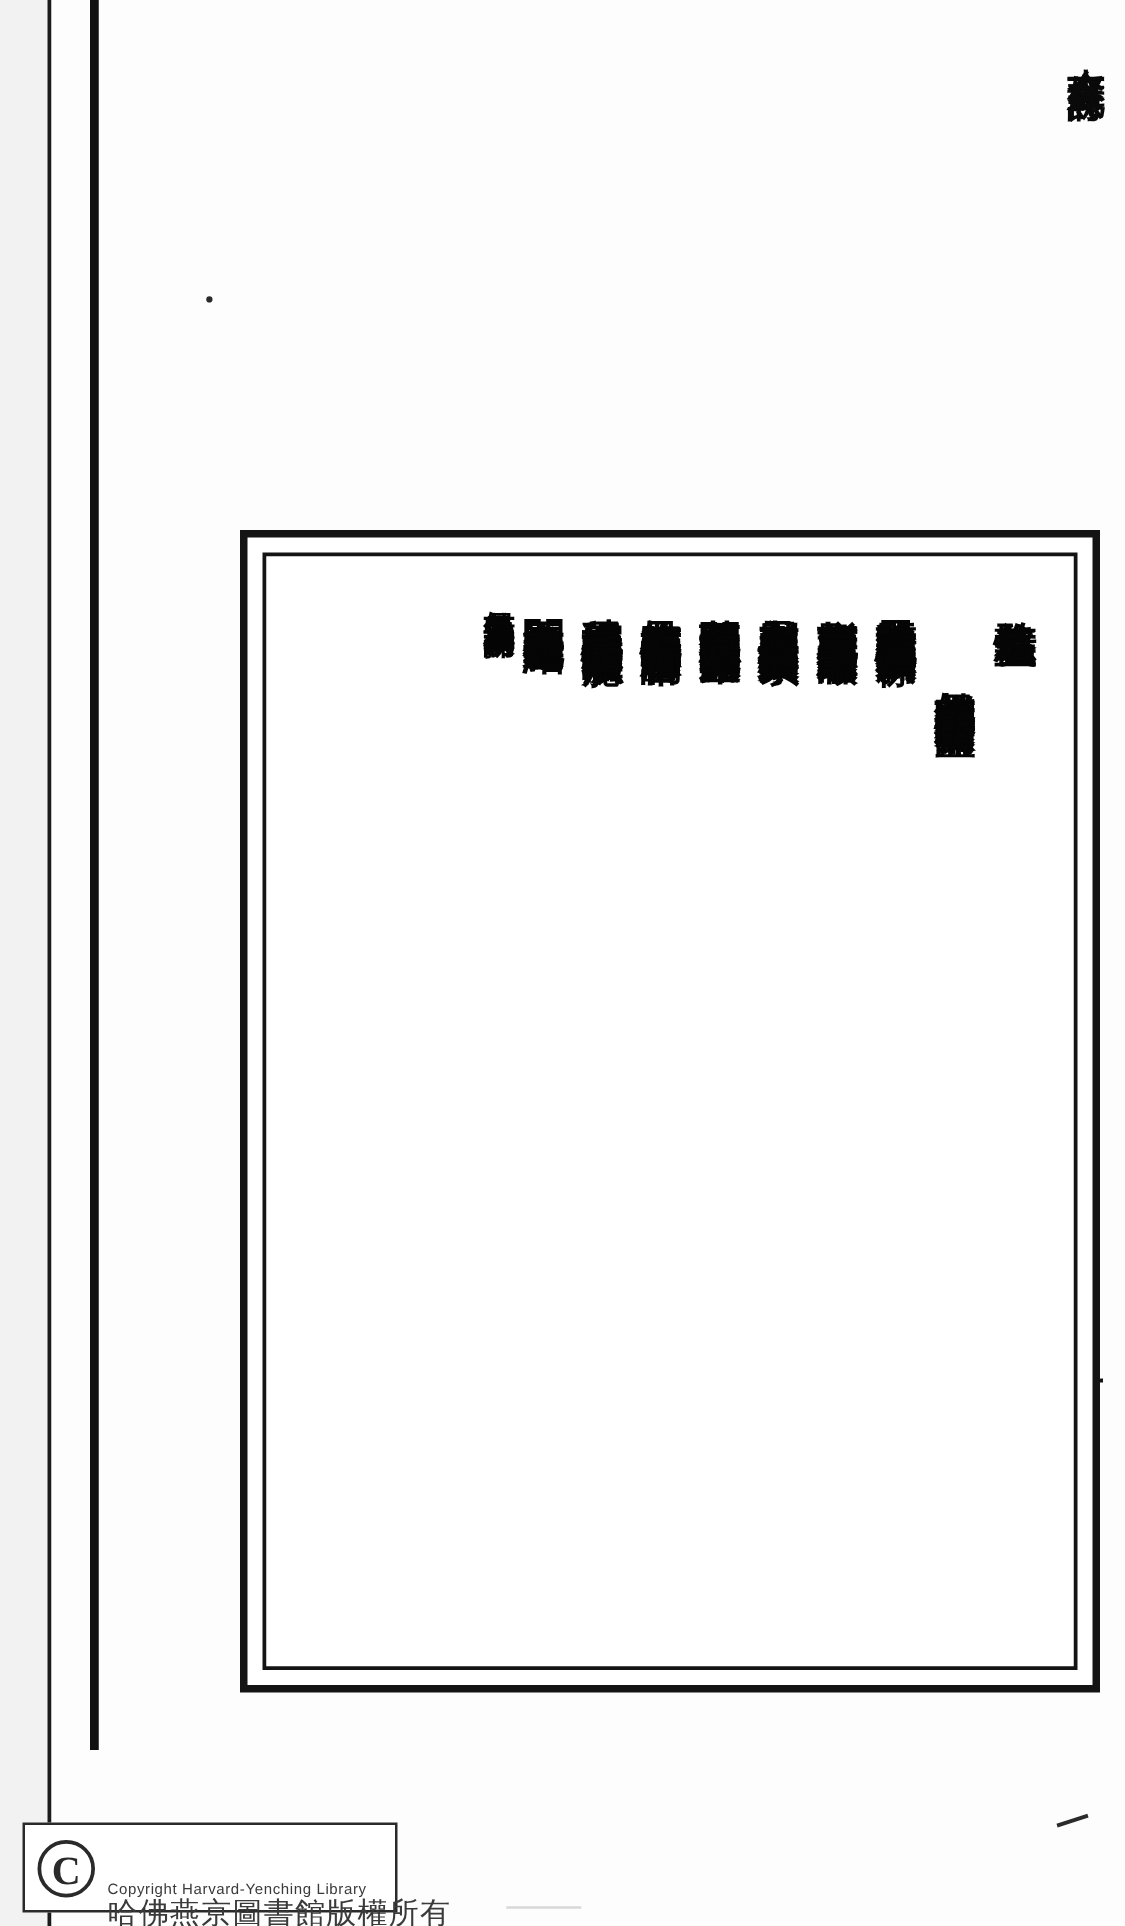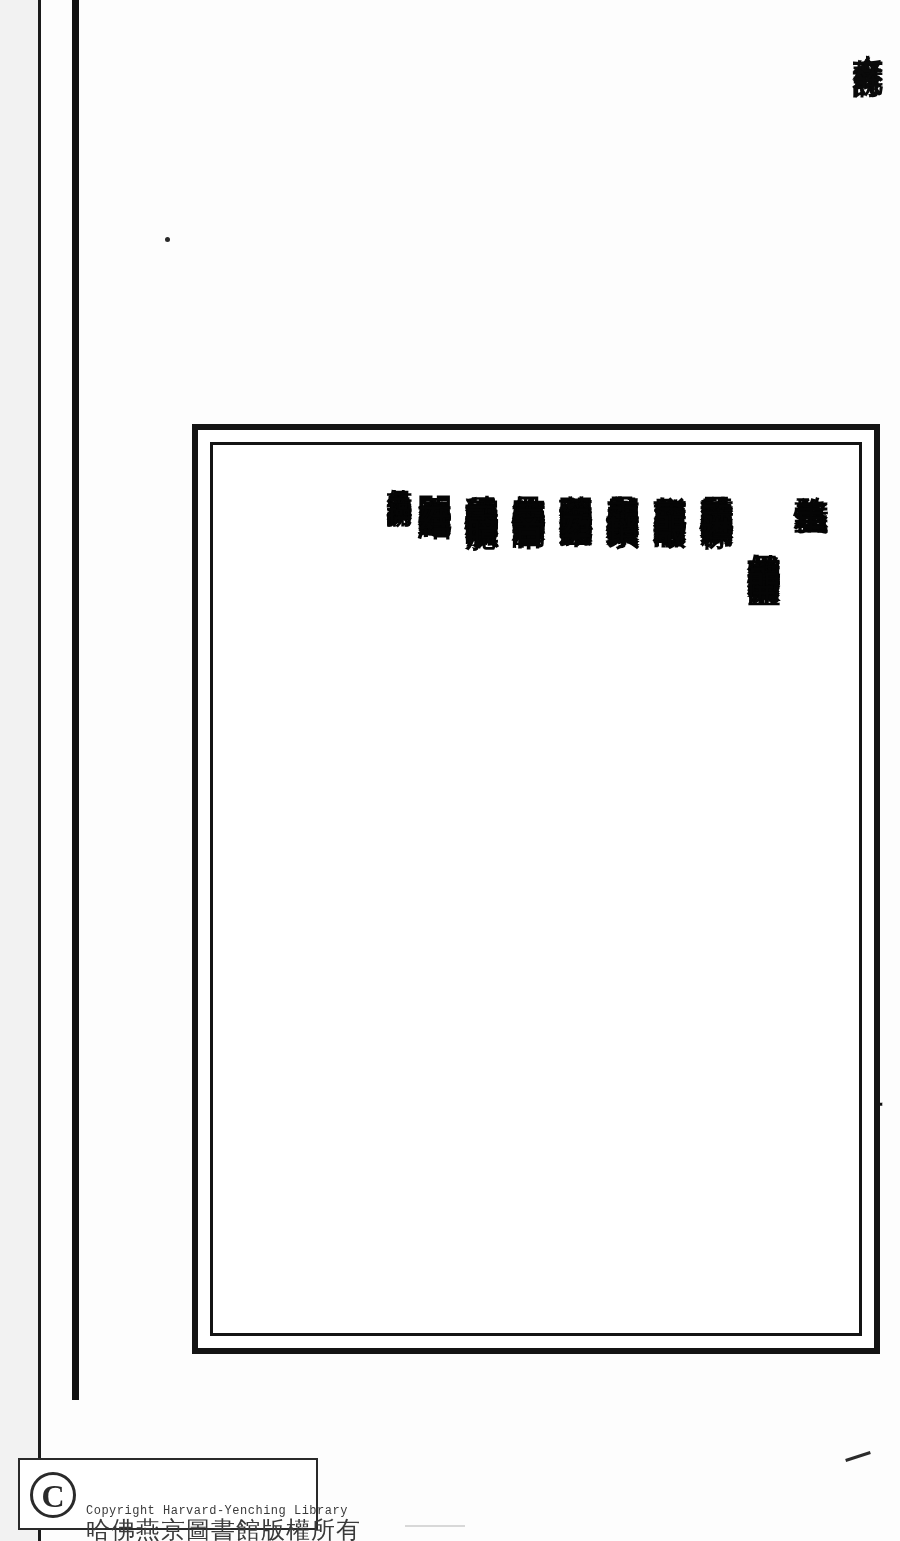--- a/index.html
+++ b/index.html
@@ -221,21 +221,21 @@
     font-size: 24px;
     letter-spacing: 1px;
     color: #3a3a3a;
     white-space: nowrap;
     margin-top: 40px;
   }
   .stamp-en {
     position: absolute;
     left: 66px;
     top: 44px;
-    font-family: Liberation Mono, monospace;
+    font-family: Liberation Sans, sans-serif;
     font-size: 12px;
     letter-spacing: 0.5px;
     color: #3a3a3a;
     white-space: nowrap;
   }
 </style>
 </head>
 <body>
 
 <div class="scan-page">

